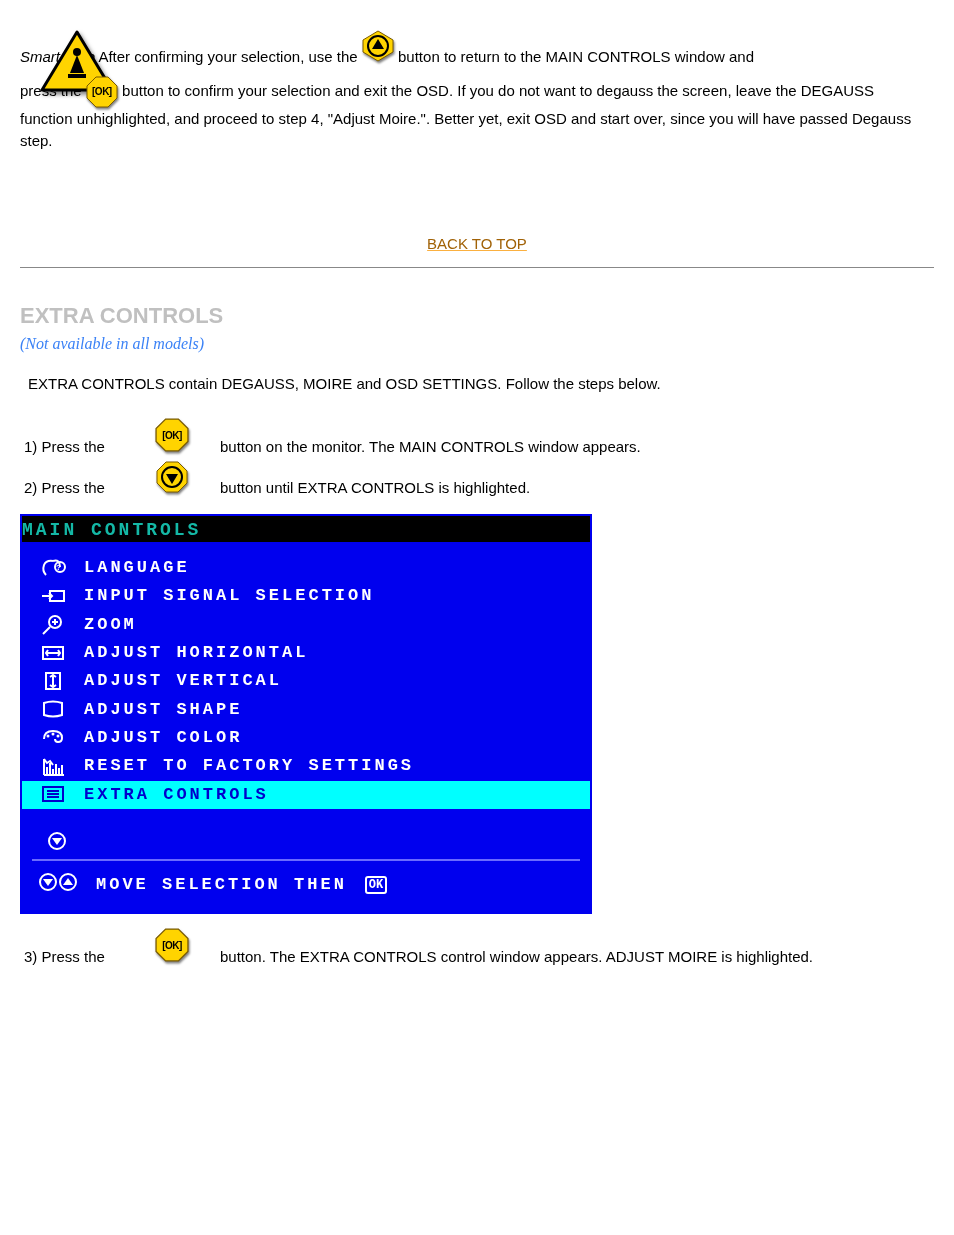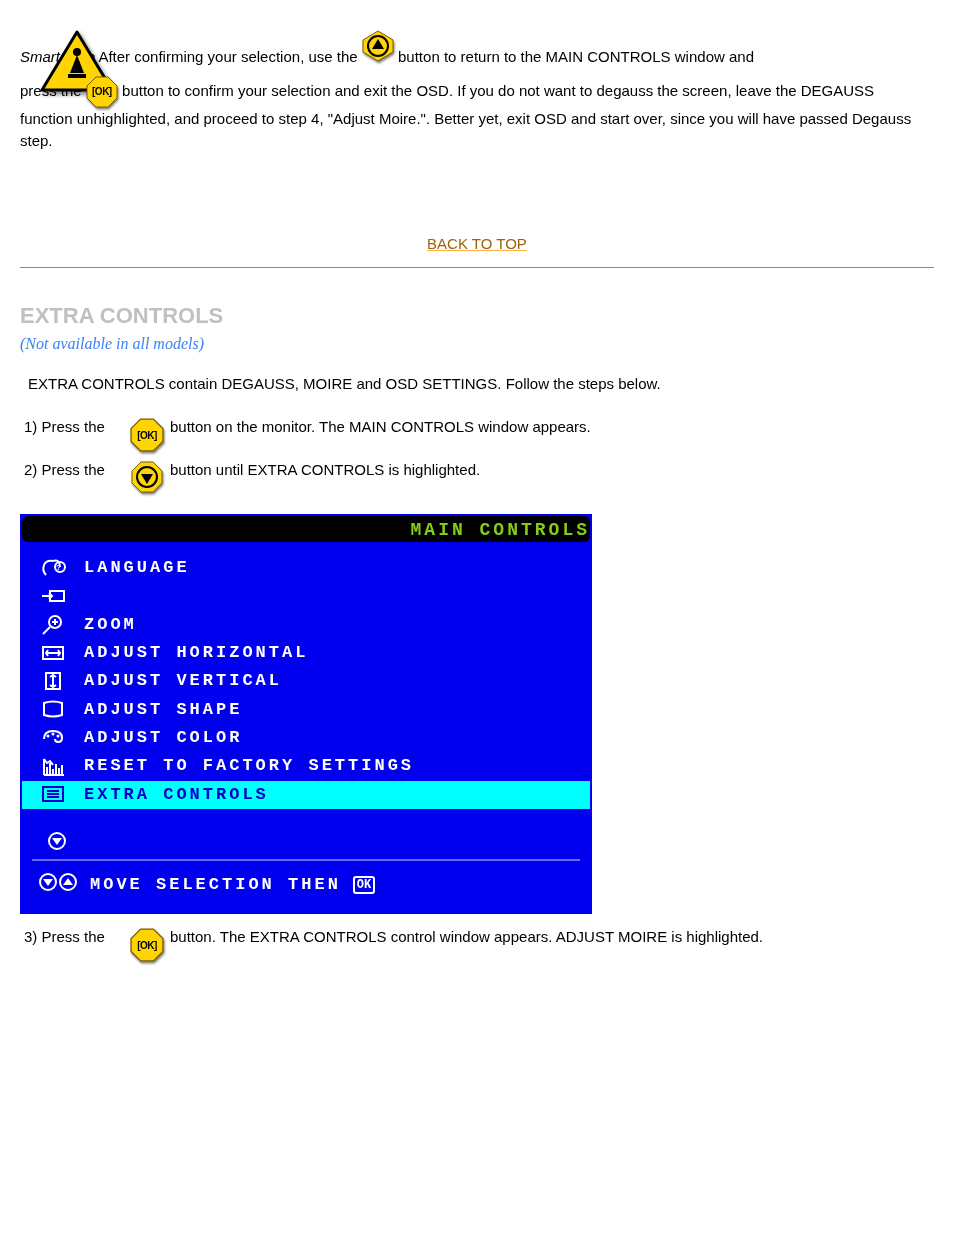--- a/index.html
+++ b/index.html
@@ -58,23 +58,23 @@
   }
   .italic-sub {
     font-family: Georgia, 'Times New Roman', serif;
     font-style: italic;
     font-size: 16px;
     color: #3b82f6;
     margin: 0 0 22px 0;
   }
   .step-row {
     display: flex;
-    align-items: flex-start;
+    align-items: flex-end;
     margin: 6px 0;
-    gap: 0;
+    gap: 25px;
   }
   .step-row .step-text { color: #000; }
   .step-num-col {
     width: 100px;
     text-align: left;
     flex: 0 0 100px;
     padding-left: 4px;
   }
   .step-icon-col {
     width: 46px;
@@ -120,25 +120,24 @@
     margin: 18px 0 14px 0;
     font-family: "Courier New", monospace;
     font-weight: bold;
     color: #fff;
     background: #0000ee;
     border: 2px solid #0000ee;
     letter-spacing: 3px;
   }
   .osd .osd-title {
     background: #000;
-    color: #84cc16;
-    text-align: right;
+    color: #14b8a6;
+    text-align: left;
     padding: 4px 0 2px 0;
     font-size: 18px;
-    border-radius: 6px;
   }
   .osd .osd-body {
     padding: 12px 0 8px 0;
   }
   .osd-row {
     display: flex;
     align-items: center;
     padding: 1px 10px 1px 16px;
     font-size: 17px;
     line-height: 1.55;
@@ -152,21 +151,21 @@
     width: 30px;
     flex: 0 0 30px;
     text-align: center;
   }
   .osd-row .osd-icon svg { width:26px; height:22px; display:inline-block; vertical-align:middle; }
   .osd-gap { height: 18px; }
   .osd-divider { height:2px; background:#6a6aff; margin:4px 10px; }
   .osd-footer {
     display:flex;
     align-items:center;
-    gap:12px;
+    gap:18px;
     padding: 6px 10px 6px 16px;
     font-size: 17px;
   }
   .osd-footer .osd-icon { width:40px; flex:0 0 40px; }
   .ok-box {
     display:inline-block;
     border:2px solid #fff;
     border-radius:3px;
     font-size:12px;
     padding:0 2px;
@@ -281,20 +280,21 @@
         <span>LANGUAGE</span>
       </div>
 
       <div class="osd-row">
         <span class="osd-icon">
           <svg viewBox="0 0 26 22">
               <rect x="10" y="6" width="14" height="10" fill="none" stroke="#fff" stroke-width="2"></rect>
               <path d="M2 11 H12 M9 8 L12 11 L9 14" fill="none" stroke="#fff" stroke-width="2"></path>
             </svg>
         </span>
+        <span>INPUT SIGNAL SELECTION</span>
       </div>
 
       <div class="osd-row">
         <span class="osd-icon">
           <svg viewBox="0 0 26 22">
               <circle cx="15" cy="9" r="6" fill="none" stroke="#fff" stroke-width="2"></circle>
               <line x1="10" y1="14" x2="3" y2="21" stroke="#fff" stroke-width="2"></line>
               <line x1="12" y1="9" x2="18" y2="9" stroke="#fff" stroke-width="2"></line>
               <line x1="15" y1="6" x2="15" y2="12" stroke="#fff" stroke-width="2"></line>
             </svg>

